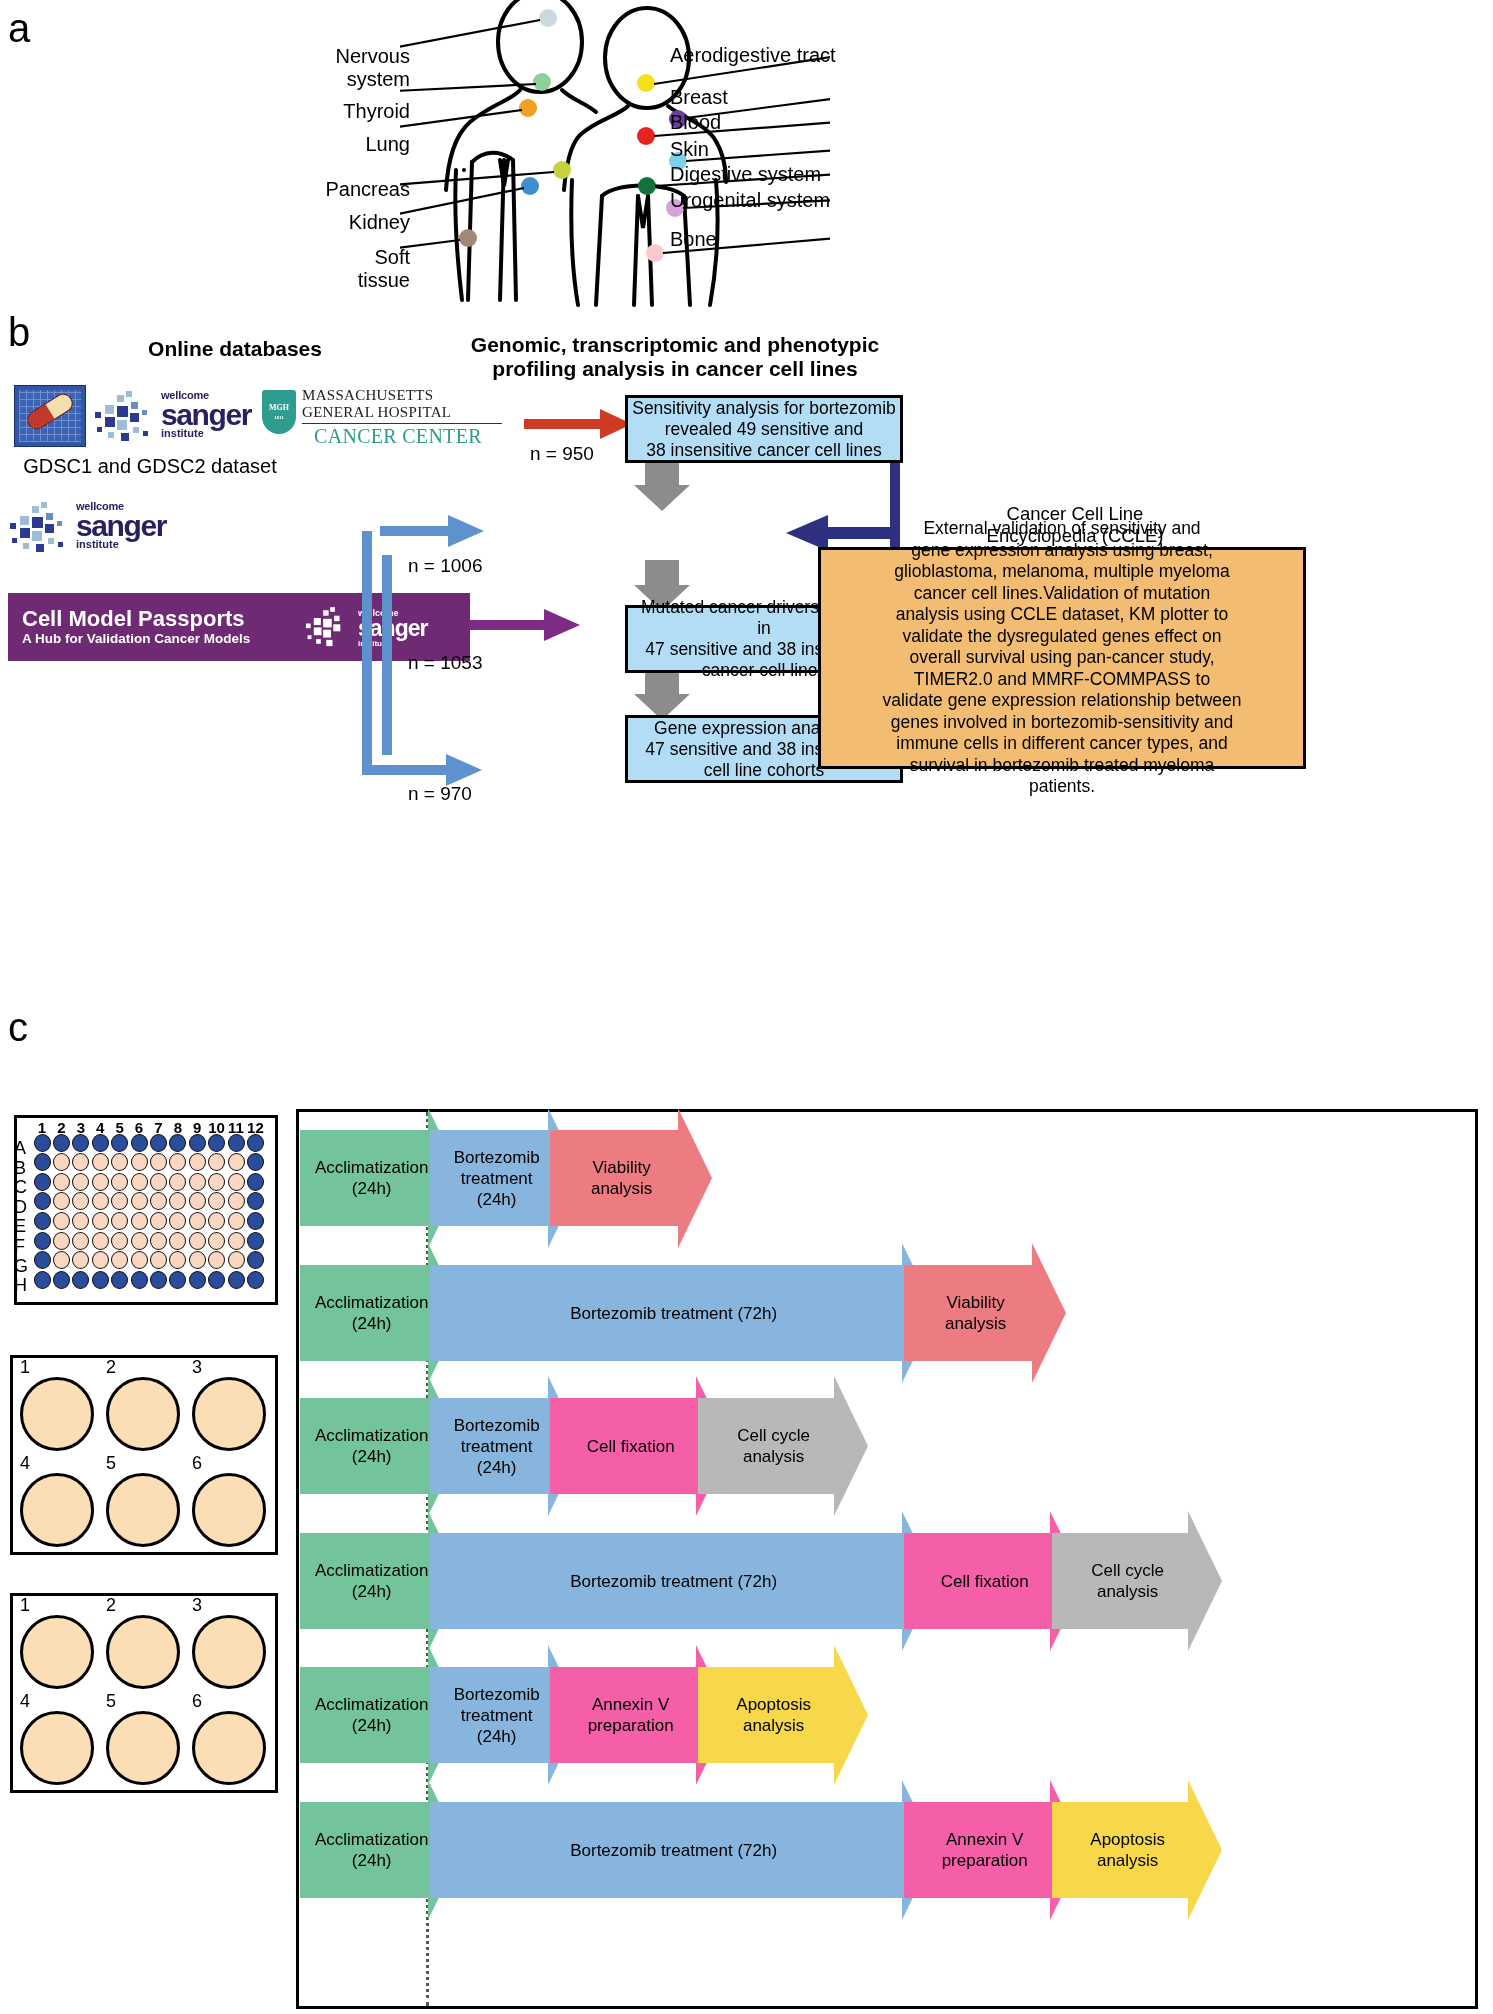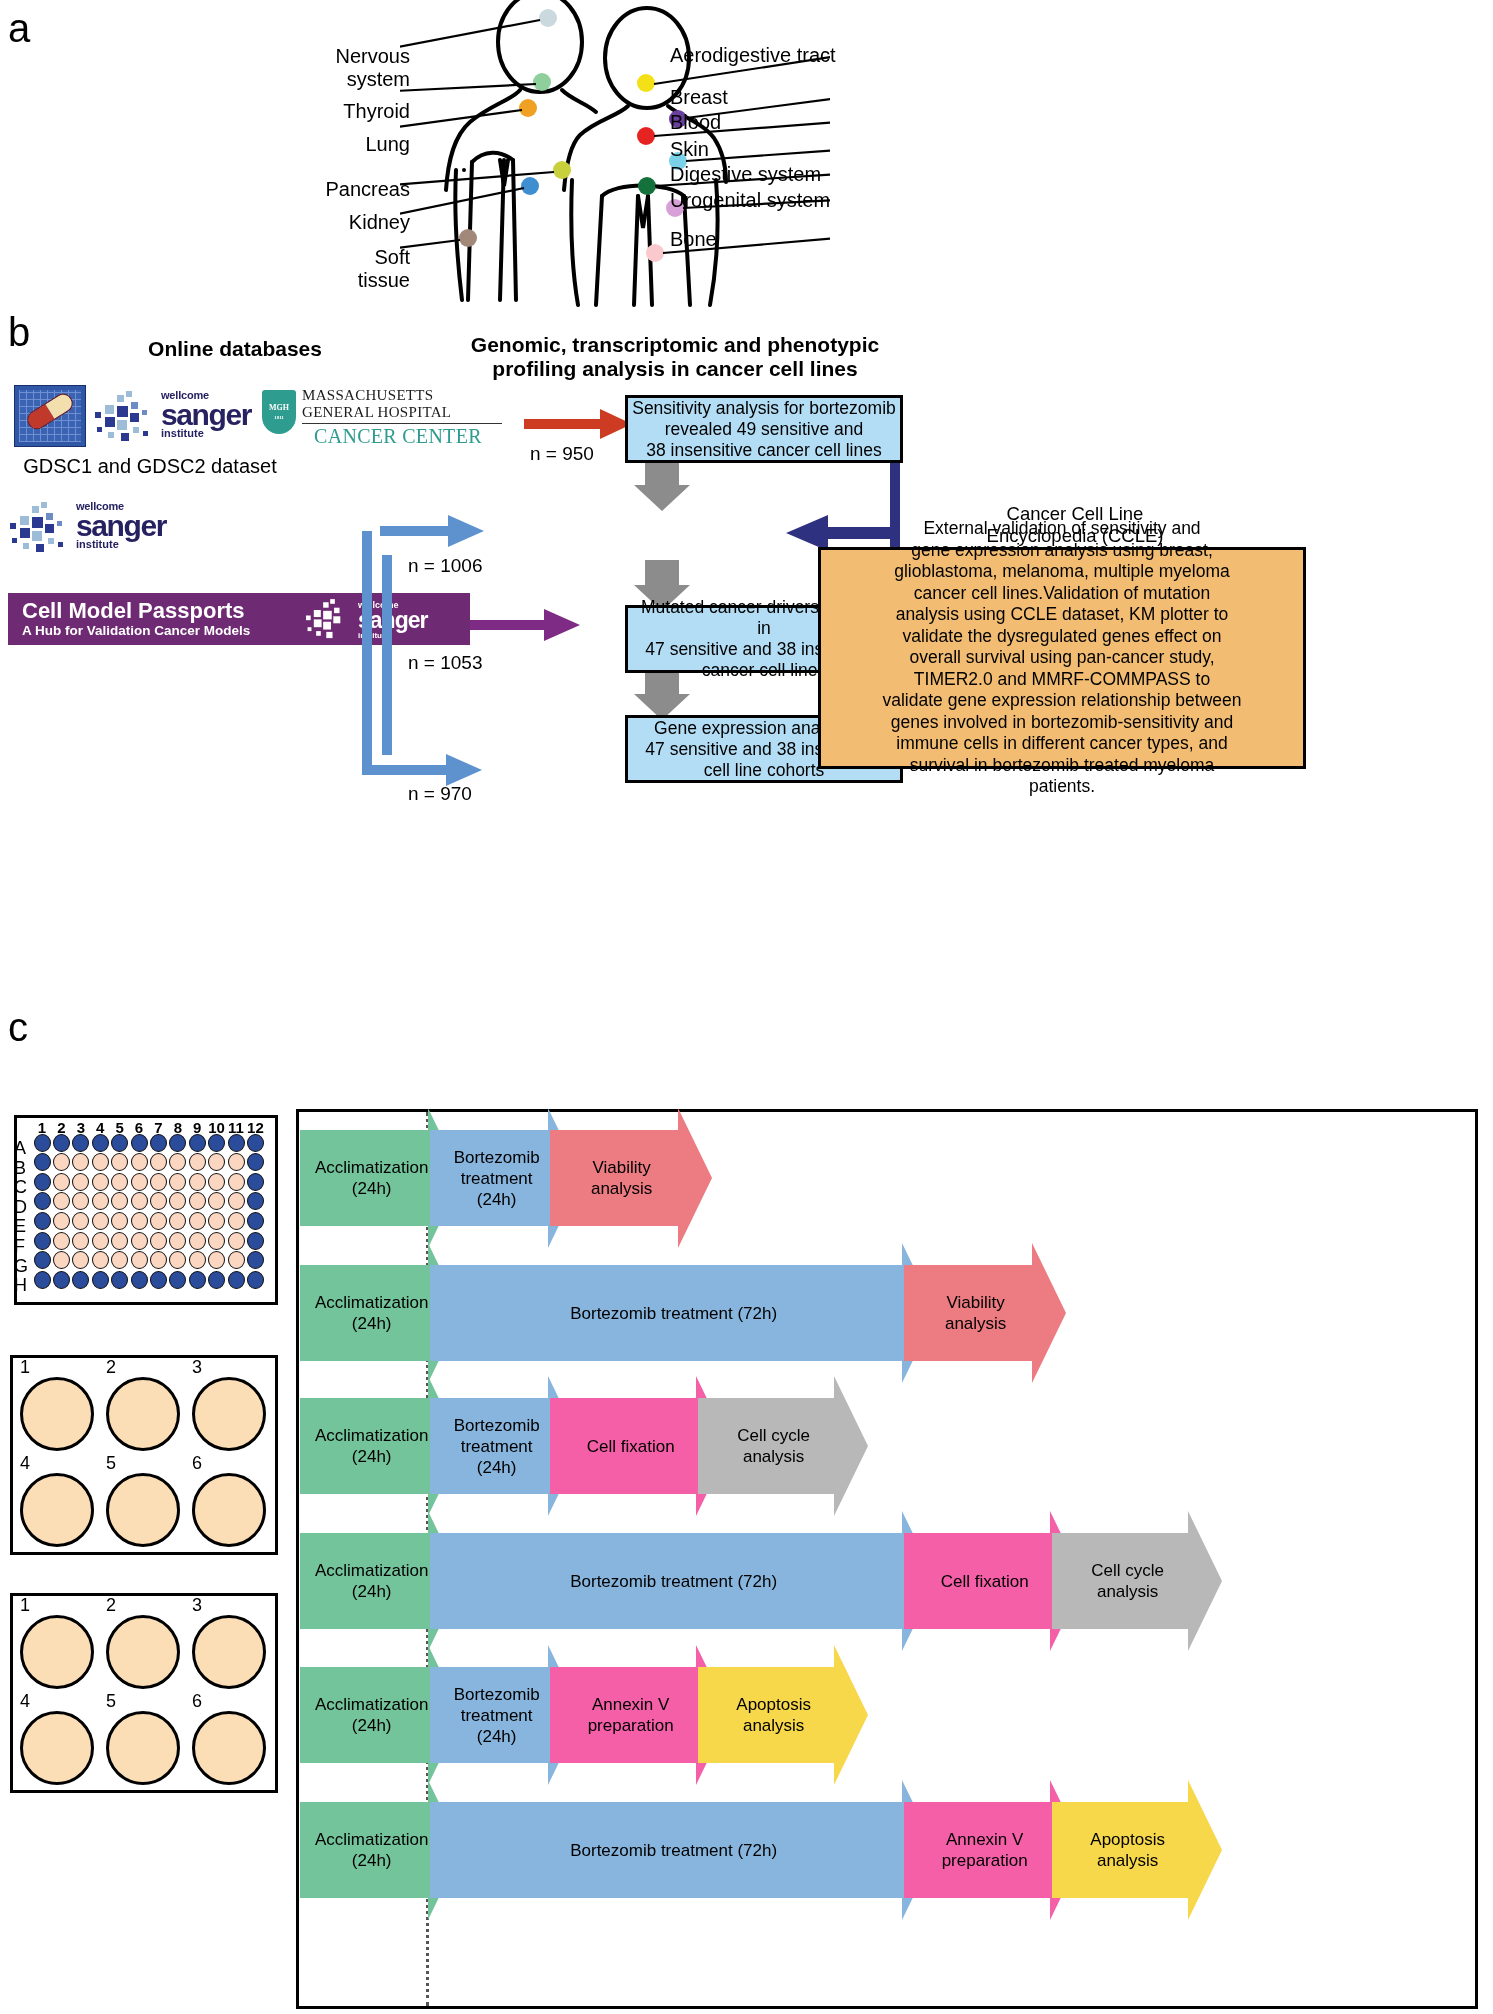--- a/index.html
+++ b/index.html
@@ -294,21 +294,21 @@
       <i style="left:38px;top:40px;width:6px;height:6px;background:#9dbcd8;"></i>
       <i style="left:48px;top:44px;width:5px;height:5px;background:#2b3990;"></i>
     </div>
     <div class="sanger-word">
       <span class="w1">wellcome</span>
       <span class="w2">sanger</span>
       <span class="w3">institute</span>
     </div>
   </div>
 
-  <div class="cmp-banner" style="left:8px;top:278px;width:462px;height:52px;">
+  <div class="cmp-banner" style="left:8px;top:278px;width:462px;height:68px;">
     <div style="flex:1;">
       <div class="cmp-t1">Cell Model Passports</div>
       <div class="cmp-t2">A Hub for Validation Cancer Models</div>
     </div>
     <div style="position:relative;width:150px;height:46px;">
       <div class="sanger-dots" style="width:46px;height:42px;transform:scale(.78);transform-origin:left top;">
         <i style="left:2px;top:40px;width:5px;height:5px;background:#fff;"></i>
         <i style="left:10px;top:18px;width:9px;height:9px;background:#fff;"></i>
         <i style="left:22px;top:8px;width:7px;height:7px;background:#fff;"></i>
         <i style="left:31px;top:4px;width:6px;height:6px;background:#fff;"></i>

